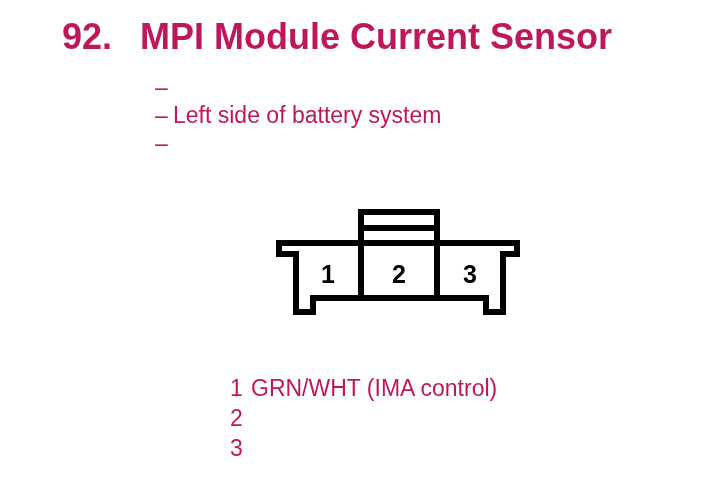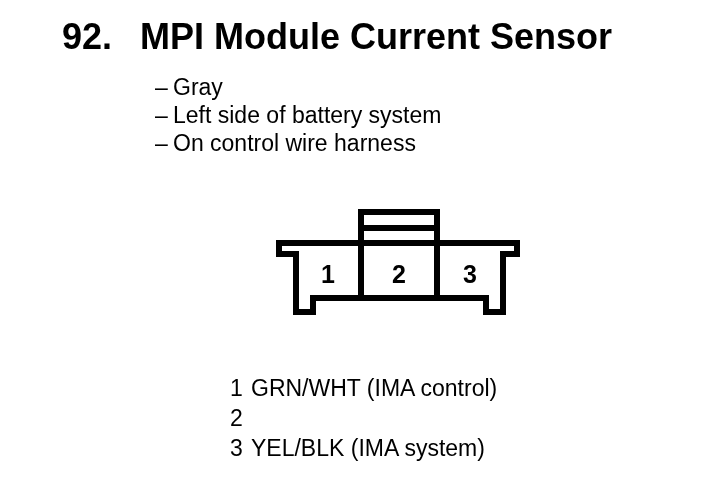--- a/index.html
+++ b/index.html
@@ -1,21 +1,21 @@
 <!DOCTYPE html>
 <html><head>
 <meta charset="utf-8">
 <style>
   html, body { margin: 0; padding: 0; background: #ffffff; }
   .page {
     position: relative;
     width: 704px;
     height: 492px;
     background: #ffffff;
-    color: #000000;
+    color: #be185d;
     font-family: "Liberation Sans", sans-serif;
     overflow: hidden;
   }
   .header {
     position: absolute;
     left: 62px;
     top: 17px;
     font-size: 36px;
     line-height: 40px;
     font-weight: bold;
@@ -67,29 +67,27 @@
 
 <div class="page">
 
   <div class="header">
     <span class="hnum">92.</span><span class="htitle">MPI Module Current Sensor</span>
   </div>
 
   <div class="notes">
     <div class="note">
       <span class="dash">–</span>
-      <span>Gray</span>
     </div>
     <div class="note">
       <span class="dash">–</span>
       <span>Left side of battery system</span>
     </div>
     <div class="note">
       <span class="dash">–</span>
-      <span>On control wire harness</span>
     </div>
   </div>
 
   <svg class="connector" width="256" height="118" viewBox="0 0 256 118">
 
     <path class="stroke" d="M 11 39 H 249 V 50 H 235 V 108 H 218 V 94 H 45 V 108 H 28 V 50 H 11 Z"></path>
 
     <path class="stroke" d="M 93 94 V 8 H 169 V 94"></path>
     <path class="stroke" d="M 93 24 H 169"></path>
 
@@ -101,17 +99,16 @@
   <div class="legend">
     <div class="legend-row">
       <span class="lnum">1</span>
       <span class="llabel">GRN/WHT (IMA control)</span>
     </div>
     <div class="legend-row">
       <span class="lnum">2</span>
     </div>
     <div class="legend-row">
       <span class="lnum">3</span>
-      <span class="llabel">YEL/BLK (IMA system)</span>
     </div>
   </div>
 
 </div>
 
 </body></html>

